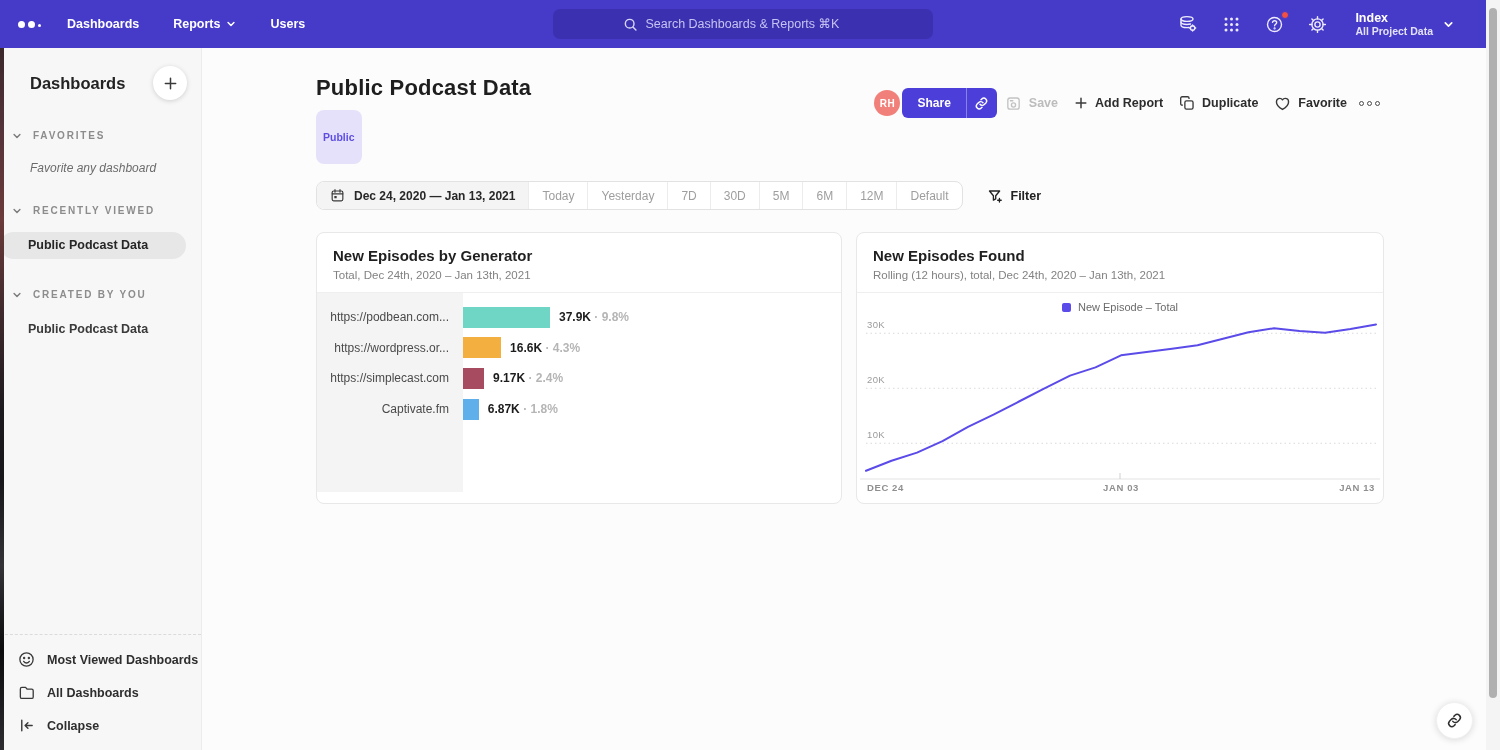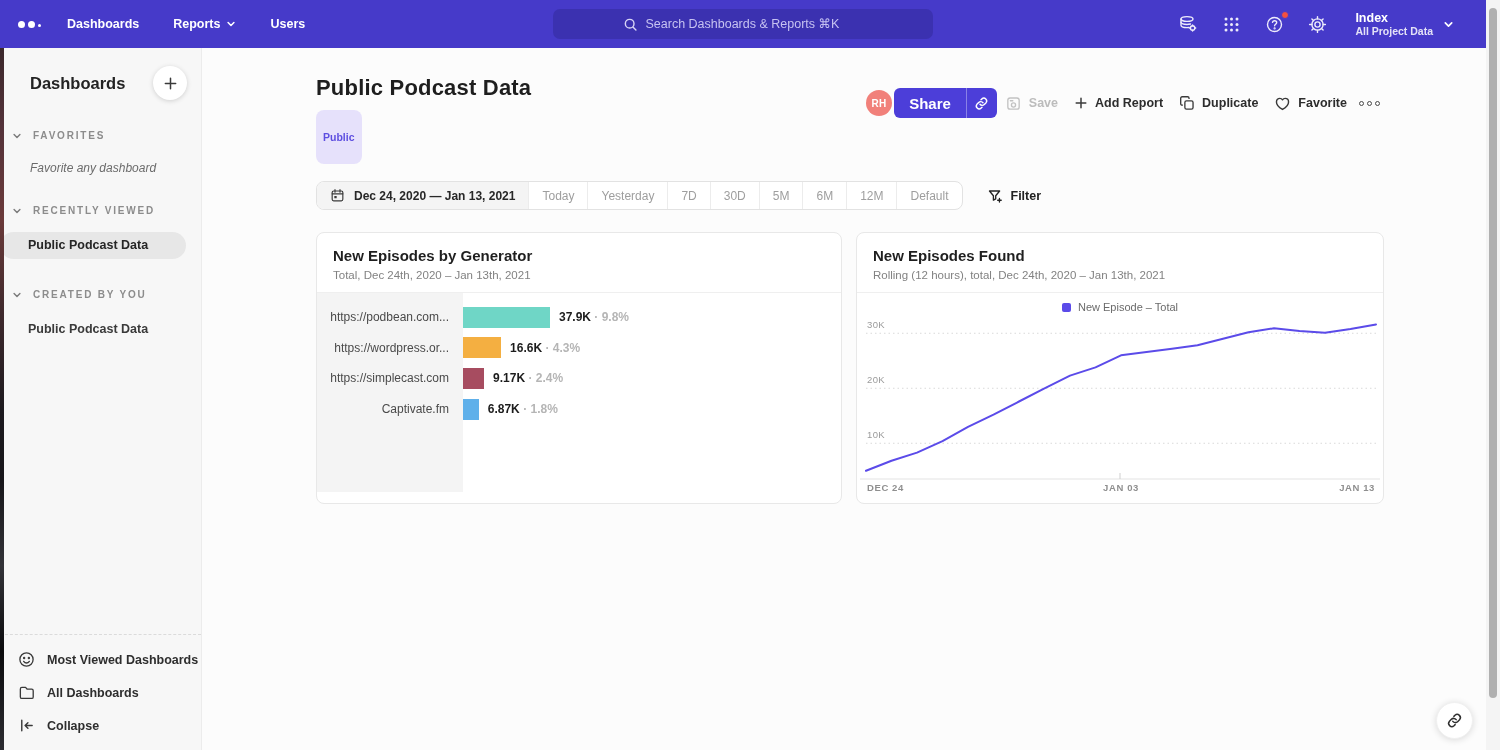--- a/index.html
+++ b/index.html
@@ -61,21 +61,21 @@
   .main { position:absolute; left:203px; top:48px; right:14px; bottom:0; background:#FCFCFC; }
   .content { position:absolute; left:113px; top:0; width:1068px; }
   .page-head { display:flex; justify-content:space-between; margin-top:27px; }
   .page-title { font-size:22px; font-weight:700; color:#1E1E1E; letter-spacing:.2px; }
   .badge { display:inline-block; margin-top:9px; background:var(--badge-bg); color:var(--badge-text);
            font-size:10.5px; font-weight:700; padding:21px 7px; border-radius:8px; }
   .actions { display:flex; align-items:center; gap:0; margin-top:13px; align-self:flex-start; }
   .avatar { width:26px; height:26px; border-radius:50%; background:var(--avatar); color:#fff; font-size:10px; font-weight:700;
             display:flex; align-items:center; justify-content:center; letter-spacing:.5px; cursor:pointer; }
   .share-btn { display:flex; height:30px; background:var(--share); border-radius:6px; overflow:hidden; cursor:pointer; margin-left:2px; }
-  .share-main { color:#fff; font-size:15px; font-weight:700; padding:0 15px; display:flex; align-items:center; border:none; background:transparent; cursor:pointer; font-family:inherit; }
+  .share-main { color:#fff; font-size:12px; font-weight:700; padding:0 15px; display:flex; align-items:center; border:none; background:transparent; cursor:pointer; font-family:inherit; }
   .share-link { width:31px; display:flex; align-items:center; justify-content:center; border-left:1px solid rgba(255,255,255,.35); color:#fff; background:transparent; border-top:none;border-right:none;border-bottom:none; cursor:pointer; }
   .ghost-btn { display:flex; align-items:center; gap:7px; background:transparent; border:none; cursor:pointer;
                font-size:12.5px; font-weight:700; color:#2D2D2D; padding:6px 8px; font-family:inherit; }
   .ghost-btn.disabled { color:#BCBCBC; cursor:default; }
   .ghost-btn .ic { color:#3A3A3A; }
   .ghost-btn.disabled .ic { color:#C2C2C2; }
   .more-btn { display:flex; gap:3px; align-items:center; background:none; border:none; cursor:pointer; padding:8px 4px; }
   .odot { width:5px; height:5px; border:1.4px solid #4A4A4A; border-radius:50%; display:block; }
 
   

